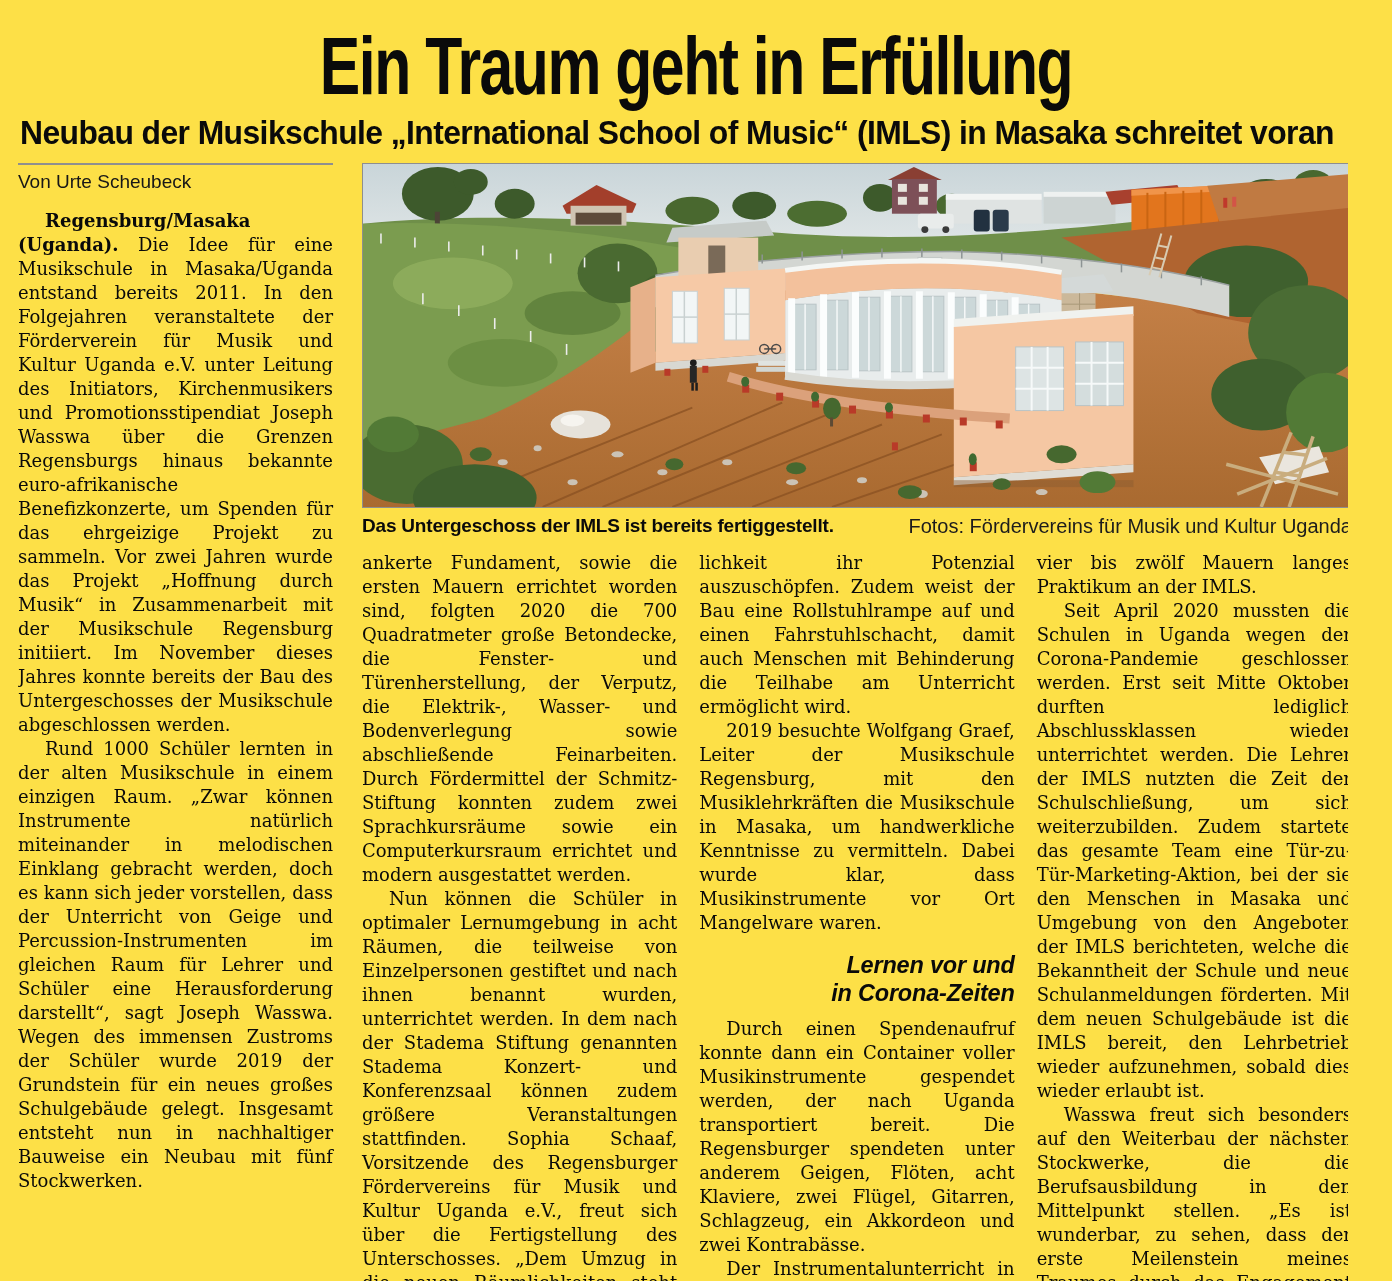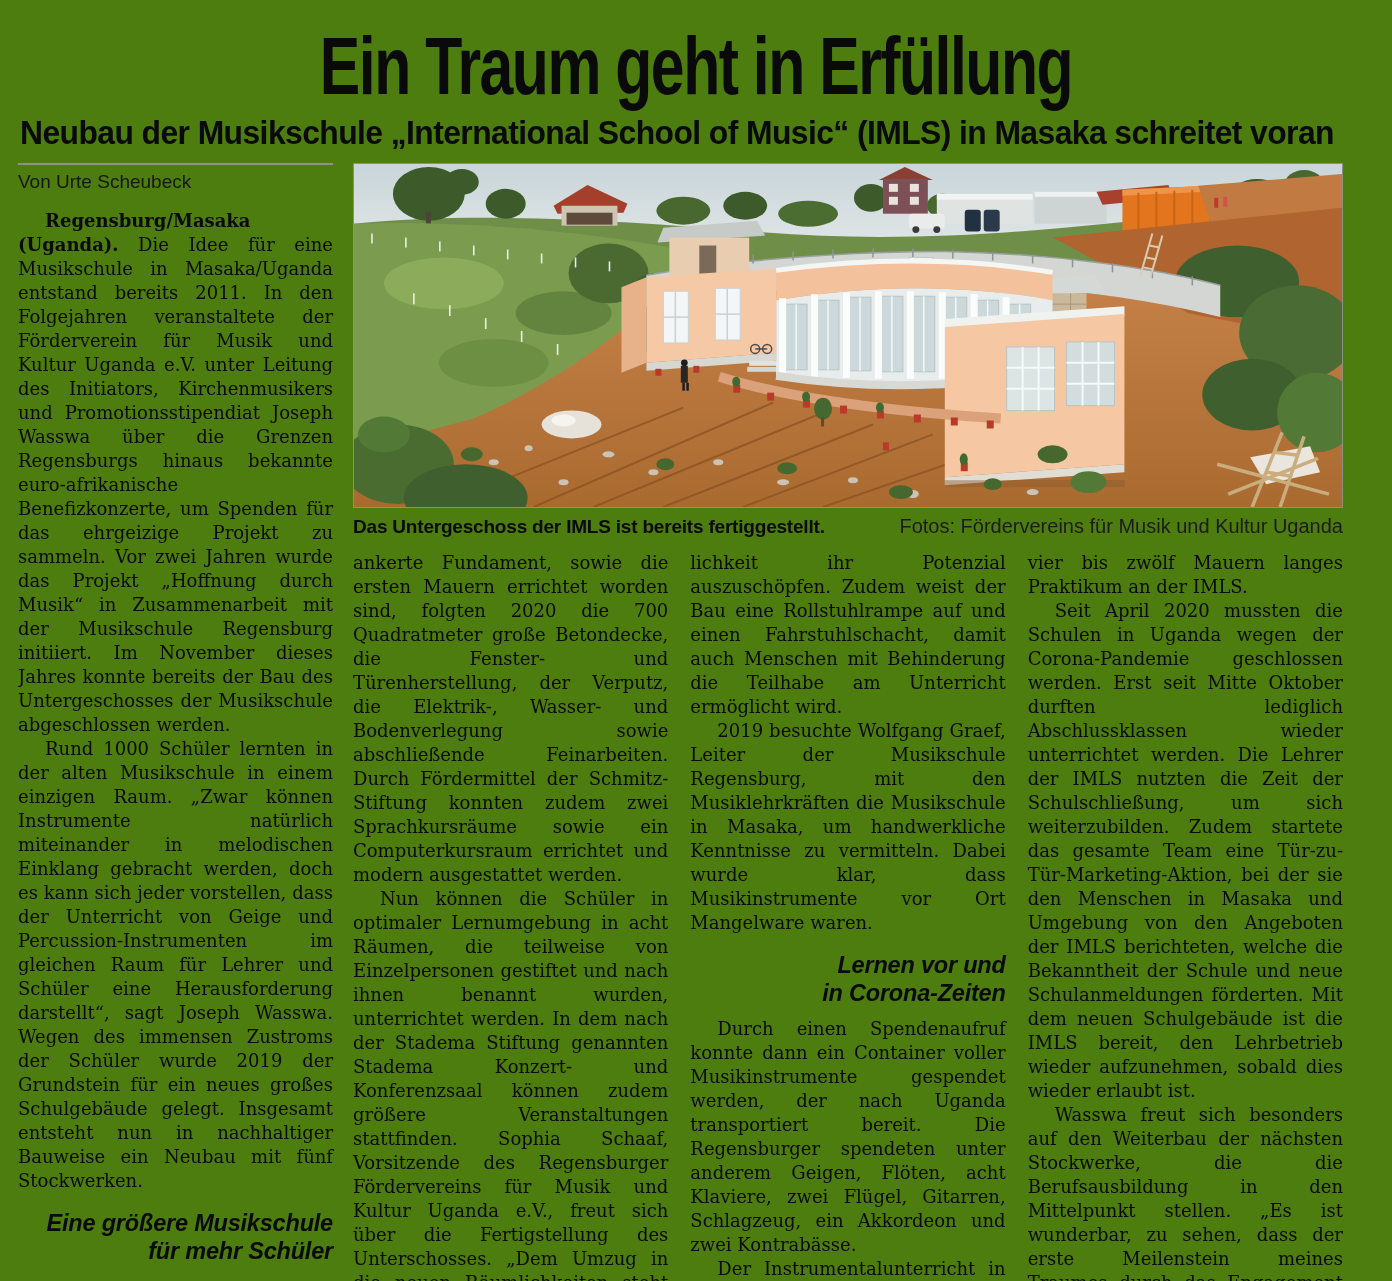--- a/index.html
+++ b/index.html
@@ -1,50 +1,50 @@
 <!DOCTYPE html>
 <html lang="de"><head>
 <meta charset="utf-8">
 <style>
   html,body{margin:0;padding:0;background:#ffffff;}
-  .page{position:relative;width:1392px;height:1281px;background:#4d7c0f;overflow:hidden;color:#0a0a0a;}
+  .page{position:relative;width:1392px;height:1281px;background:#fde047;overflow:hidden;color:#0a0a0a;}
   
   .title{
     margin:0;padding-top:26px;text-align:center;
     font-family:"Liberation Sans",sans-serif;font-weight:700;
     font-size:82px;line-height:.98;letter-spacing:-2px;
     transform:scaleX(.74);transform-origin:50% 0;white-space:nowrap;
   }
   .subtitle{
     margin:10px 0 0 20px;width:1330px;
     font-family:"Liberation Sans",sans-serif;font-weight:700;
     font-size:33px;line-height:1.05;letter-spacing:-.6px;
     transform:scaleX(.965);transform-origin:0 0;white-space:nowrap;
   }
   
-  .content{position:absolute;left:18px;top:163px;width:1330px;height:1118px;display:flex;gap:20px;overflow:hidden;}
+  .content{position:absolute;left:18px;top:163px;width:1330px;height:1118px;display:flex;gap:29px;overflow:hidden;}
   .col{font-family:"DejaVu Serif","Liberation Serif",serif;font-size:18px;line-height:24px;text-align:justify;}
   .col-first{width:315px;flex:0 0 315px;}
   .right-region{width:990px;flex:0 0 990px;}
   .byline-block{border-top:2px solid #8f8f8f;padding-top:5px;margin-bottom:15px;
     font-family:"Liberation Sans",sans-serif;font-size:19px;color:#171717;}
   p{margin:0;}
   p.ind{text-indent:27px;}
   p.sp{}
   .lead{font-weight:700;}
   .subhead{
     font-family:"Liberation Sans",sans-serif;font-weight:700;font-style:italic;
     font-size:23.5px;line-height:28px;white-space:pre-line;text-align:right;
     margin:16px 0 10px 0;letter-spacing:-.2px;
   }
   
   figure{margin:0;}
   .photo-frame{width:990px;height:345px;border:1px solid #8e8e8e;box-sizing:border-box;overflow:hidden;}
   .photo-frame svg{display:block;}
-  .caption-row{display:flex;justify-content:space-between;align-items:center;width:990px;margin:7px 0 13px 0;}
+  .caption-row{display:flex;justify-content:space-between;align-items:flex-start;width:990px;margin:7px 0 13px 0;}
   .caption{font-family:"Liberation Sans",sans-serif;font-weight:700;font-size:19px;letter-spacing:-.2px;}
   .credit{font-family:"Liberation Sans",sans-serif;font-size:20px;color:#1c1c1c;}
   .cols3{display:flex;gap:22px;}
   .cols3 .col{flex:1 1 0;}
 </style>
 </head>
 <body>
 
 <div class="page">
 
@@ -52,22 +52,20 @@
   <h2 class="subtitle">Neubau der Musikschule „International School of Music“ (IMLS) in Masaka schreitet voran</h2>
 
   <div class="content">
 
     <div class="col col-first">
       <div class="byline-block">
         <span>Von Urte Scheubeck</span>
       </div>
       <p class="ind"><strong class="lead">Regensburg/Masaka (Uganda).</strong><span> Die Idee für eine Musikschule in Masaka/Uganda entstand bereits 2011. In den Folgejahren veranstaltete der Förderverein für Musik und Kultur Uganda e.V. unter Leitung des Initiators, Kirchenmusikers und Promotionsstipendiat Joseph Wasswa über die Grenzen Regensburgs hinaus bekannte euro-afrikanische Benefizkonzerte, um Spenden für das ehrgeizige Projekt zu sammeln. Vor zwei Jahren wurde das Projekt „Hoffnung durch Musik“ in Zusammenarbeit mit der Musikschule Regensburg initiiert. Im November dieses Jahres konnte bereits der Bau des Untergeschosses der Musikschule abgeschlossen werden.</span></p>
       <p class="ind sp">Rund 1000 Schüler lernten in der alten Musikschule in einem einzigen Raum. „Zwar können Instrumente natürlich miteinander in melodischen Einklang gebracht werden, doch es kann sich jeder vorstellen, dass der Unterricht von Geige und Percussion-Instrumenten im gleichen Raum für Lehrer und Schüler eine Herausforderung darstellt“, sagt Joseph Wasswa. Wegen des immensen Zustroms der Schüler wurde 2019 der Grundstein für ein neues großes Schulgebäude gelegt. Insgesamt entsteht nun in nachhaltiger Bauweise ein Neubau mit fünf Stockwerken.</p>
-      <h3 class="subhead">Eine größere Musikschule
-für mehr Schüler</h3>
 
     </div>
 
     <div class="right-region">
       <figure>
         <div class="photo-frame">
           <svg width="988" height="343" viewBox="0 0 990 345" preserveAspectRatio="none">
             <defs>
               <linearGradient id="sky" x1="0" y1="0" x2="0" y2="1">
                 <stop offset="0" stop-color="#c9d5d9"></stop>

